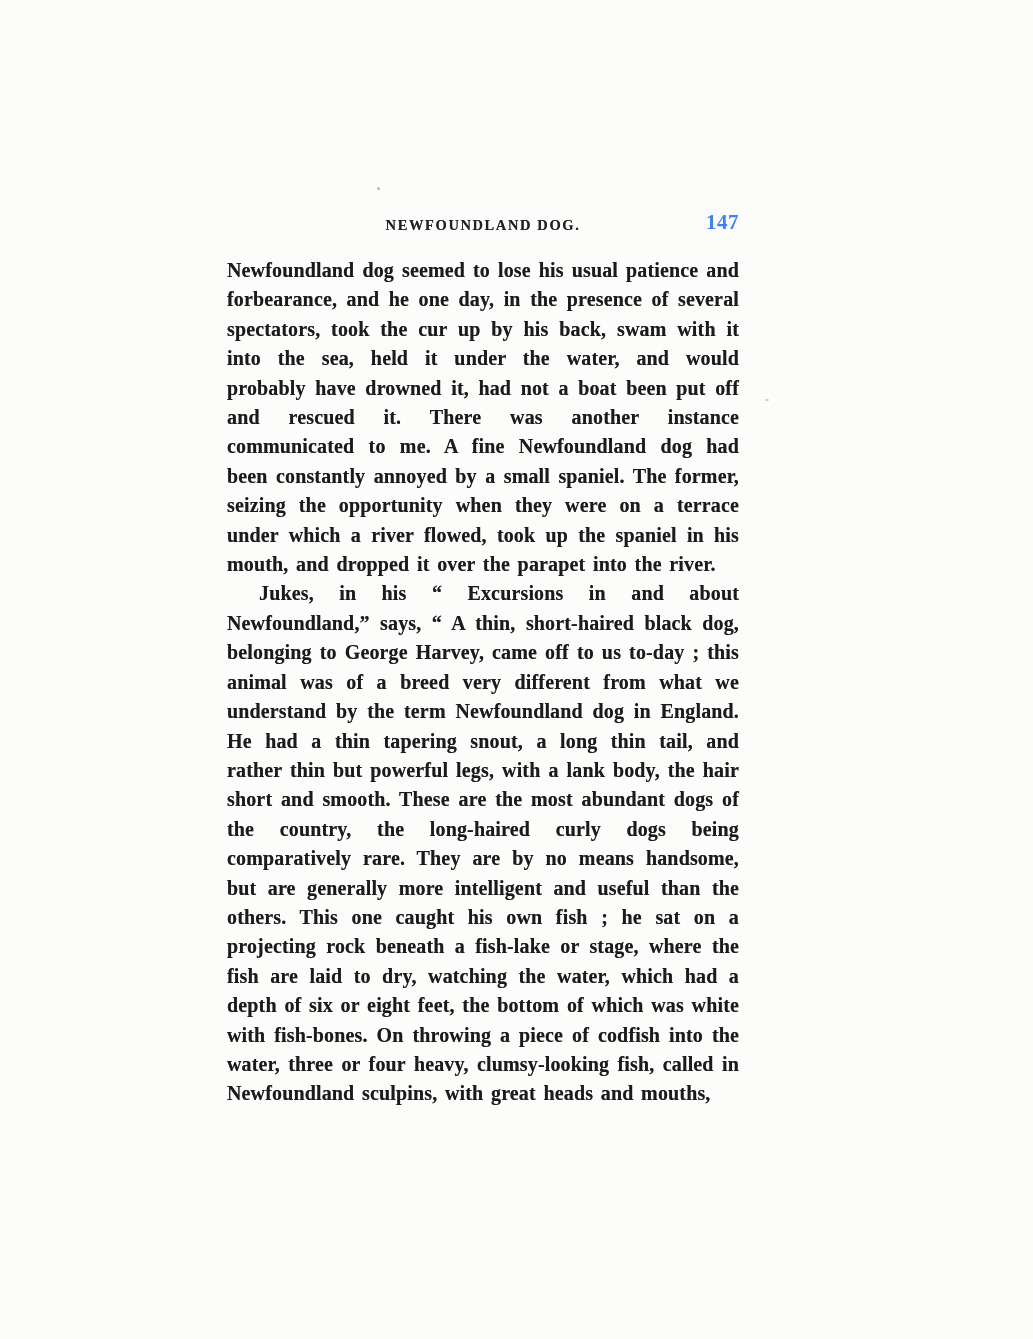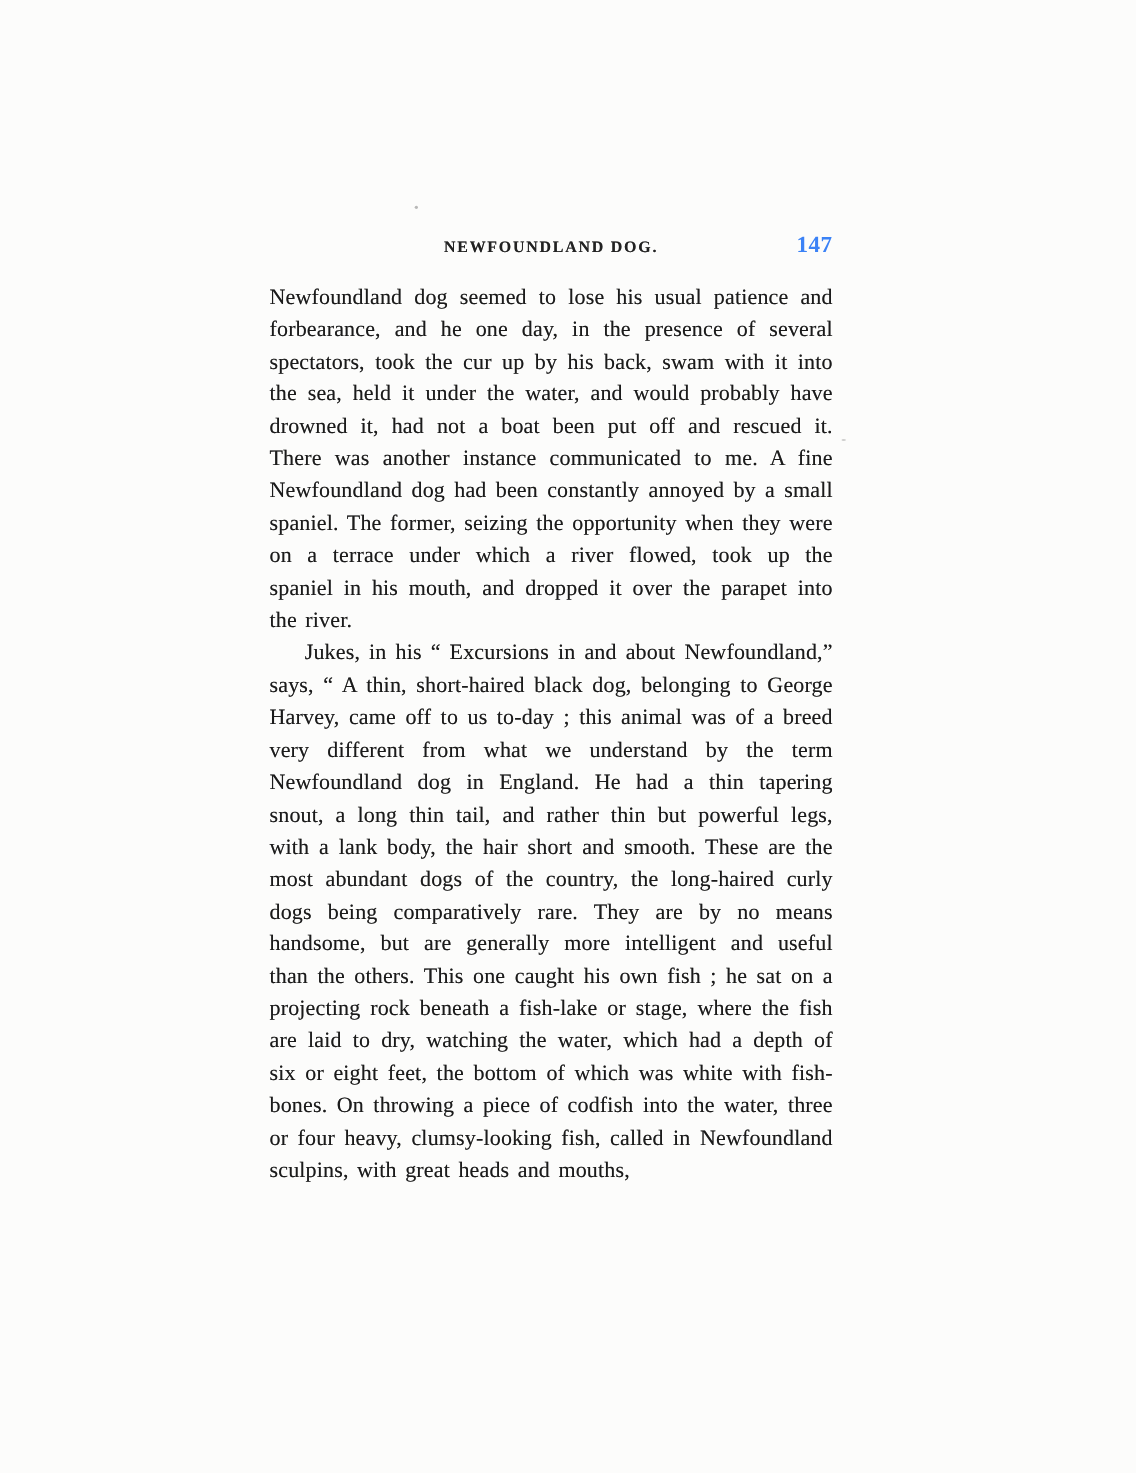--- a/index.html
+++ b/index.html
@@ -12,21 +12,21 @@
     width: 1033px;
     height: 1339px;
     margin: 0 auto;
     background: #fcfcfb;
     overflow: hidden;
     font-family: "Liberation Serif", "DejaVu Serif", serif;
     color: #1b1b1b;
   }
   .text-block {
     position: absolute;
-    left: 245px;
+    left: 227px;
     top: 210px;
     width: 512px;
   }
   .page-header {
     position: relative;
     height: 30px;
     margin-bottom: 16px;
   }
   .running-header {
     display: block;
@@ -48,20 +48,21 @@
     color: #3b82f6;
   }
   .body-text p {
     margin: 0;
     font-size: 20px;
     line-height: 29.4px;
     text-align: justify;
     word-spacing: 2.5px;
     letter-spacing: 0.15px;
     text-shadow: 0 0 0.35px rgba(0,0,0,0.5);
+    font-weight: bold;
   }
   .body-text p.indented {
     text-indent: 32px;
   }
   .scan-artifact {
     position: absolute;
     background: #8a8a8a;
     border-radius: 50%;
   }
   .artifact-1 {

